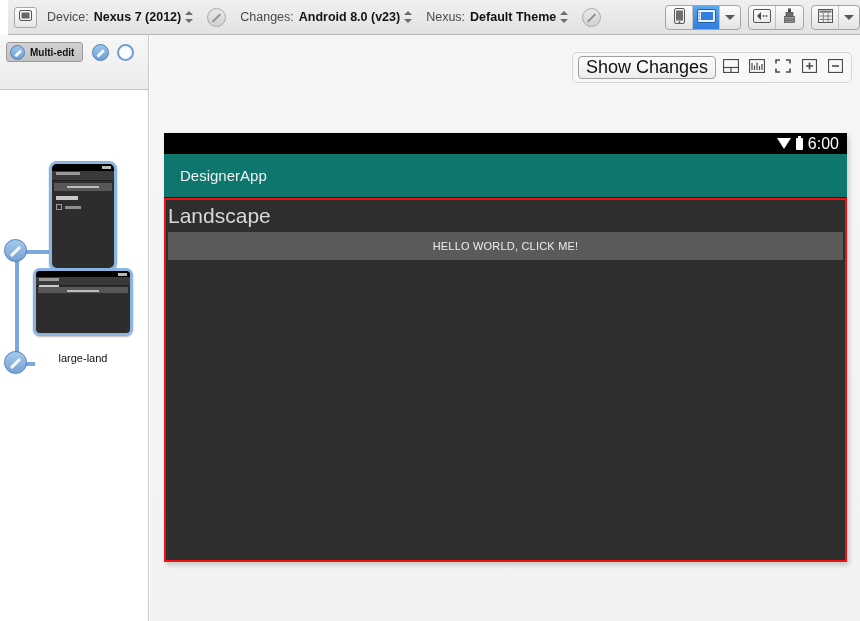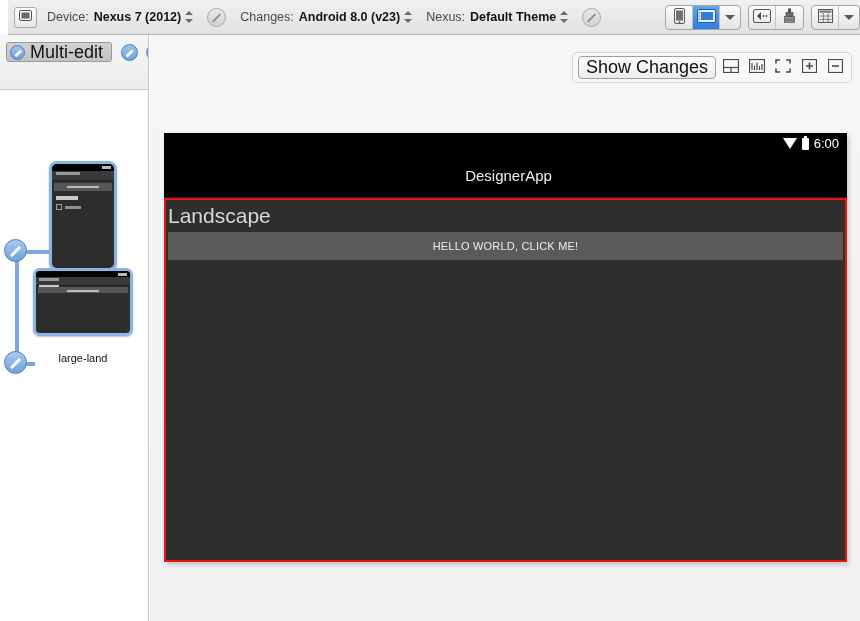--- a/index.html
+++ b/index.html
@@ -184,21 +184,21 @@
   }
   .pencil-circle::after {
     content: "";
     position: absolute;
     left: 2.5px; top: 6px;
     width: 8px; height: 2.5px;
     background: #f2f7fc;
     transform: rotate(-45deg);
     border-radius: 1px;
   }
-  .multiedit-label { font-size: 18px; color: #121212; }
+  .multiedit-label { font-size: 10px; color: #121212; font-weight: bold; }
   .sb-plain-pencil {
     width: 17px; height: 17px;
     border-radius: 50%;
     background: linear-gradient(to bottom, #9dc4ec, #6ba2d8);
     border: 1px solid #4d7fb5;
     box-sizing: border-box;
     position: relative;
     margin-left: 9px;
     flex: 0 0 auto;
   }
@@ -409,29 +409,28 @@
     position: relative;
     border-radius: 1px;
   }
   .battery::before {
     content: "";
     position: absolute;
     left: 2px; top: -2px;
     width: 3px; height: 2px;
     background: #fff;
   }
-  .clock { color: #fff; font-size: 13px; }
+  .clock { color: #fff; font-size: 16px; }
   .pv-appbar {
     height: 43px;
-    background: #000000;
+    background: #0f766e;
     display: flex;
     align-items: center;
-    padding-left: 6px;
+    padding-left: 16px;
     border-bottom: 1px solid #1f1f1f;
-    justify-content: center;
   }
   .pv-appbar-title {
     color: #f1f1f1;
     font-size: 15px;
   }
   .pv-selected {
     border: 2px solid #ee1111;
     box-sizing: border-box;
     background: #2e2e2e;
     height: 364px;

